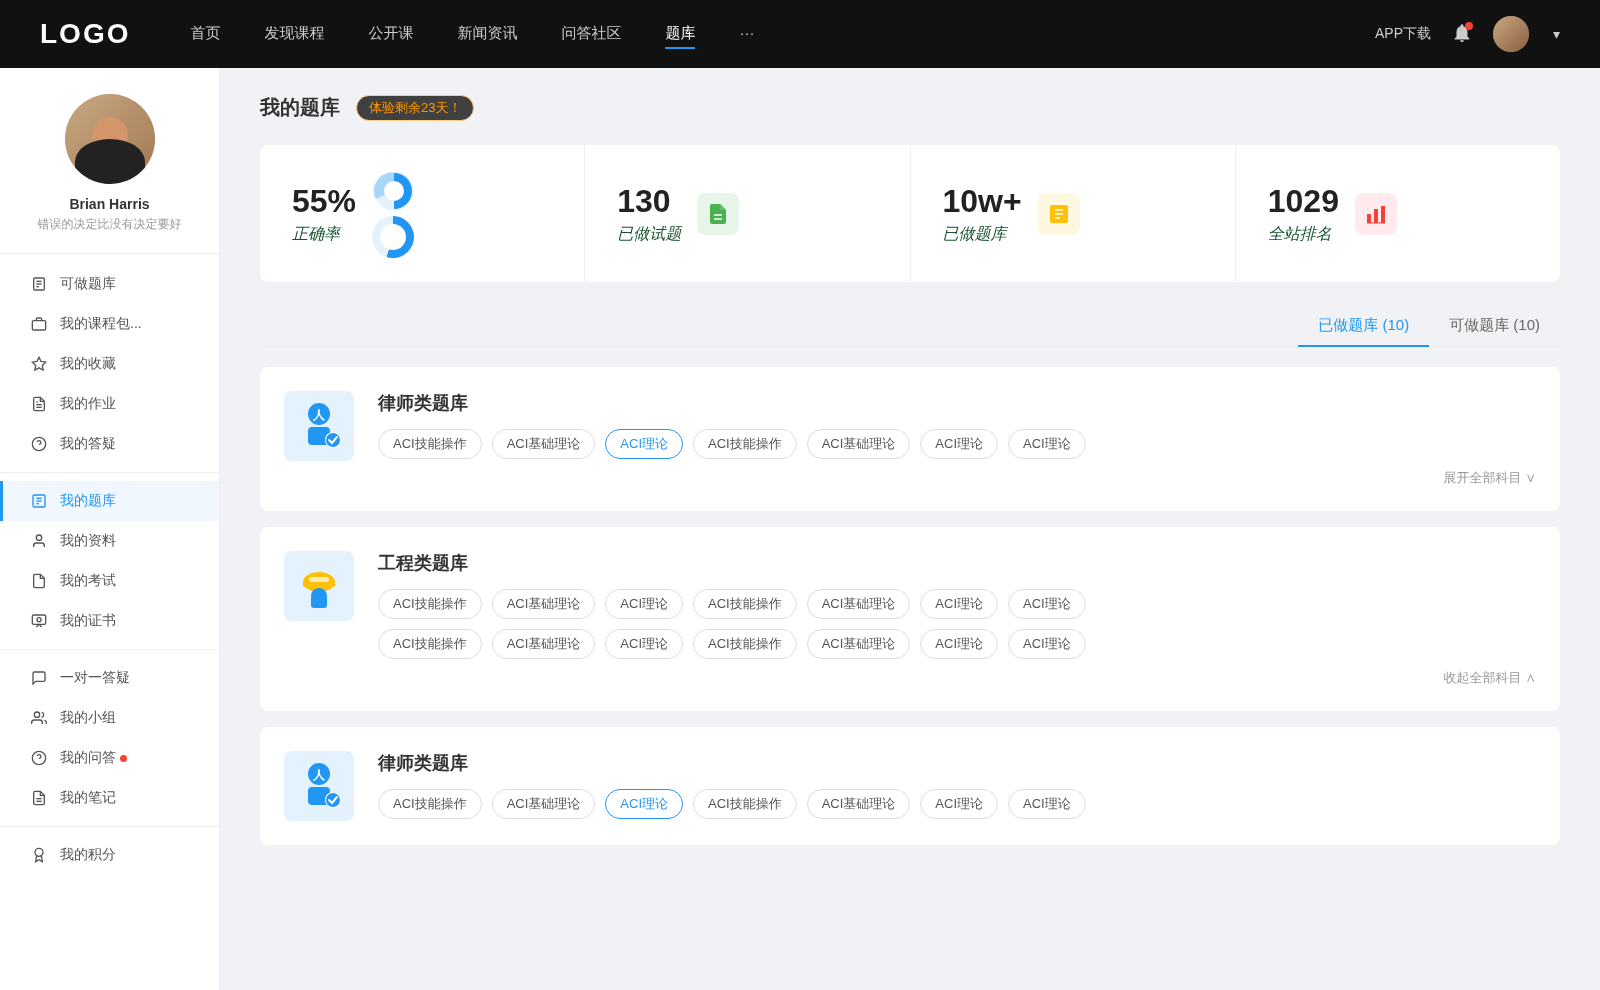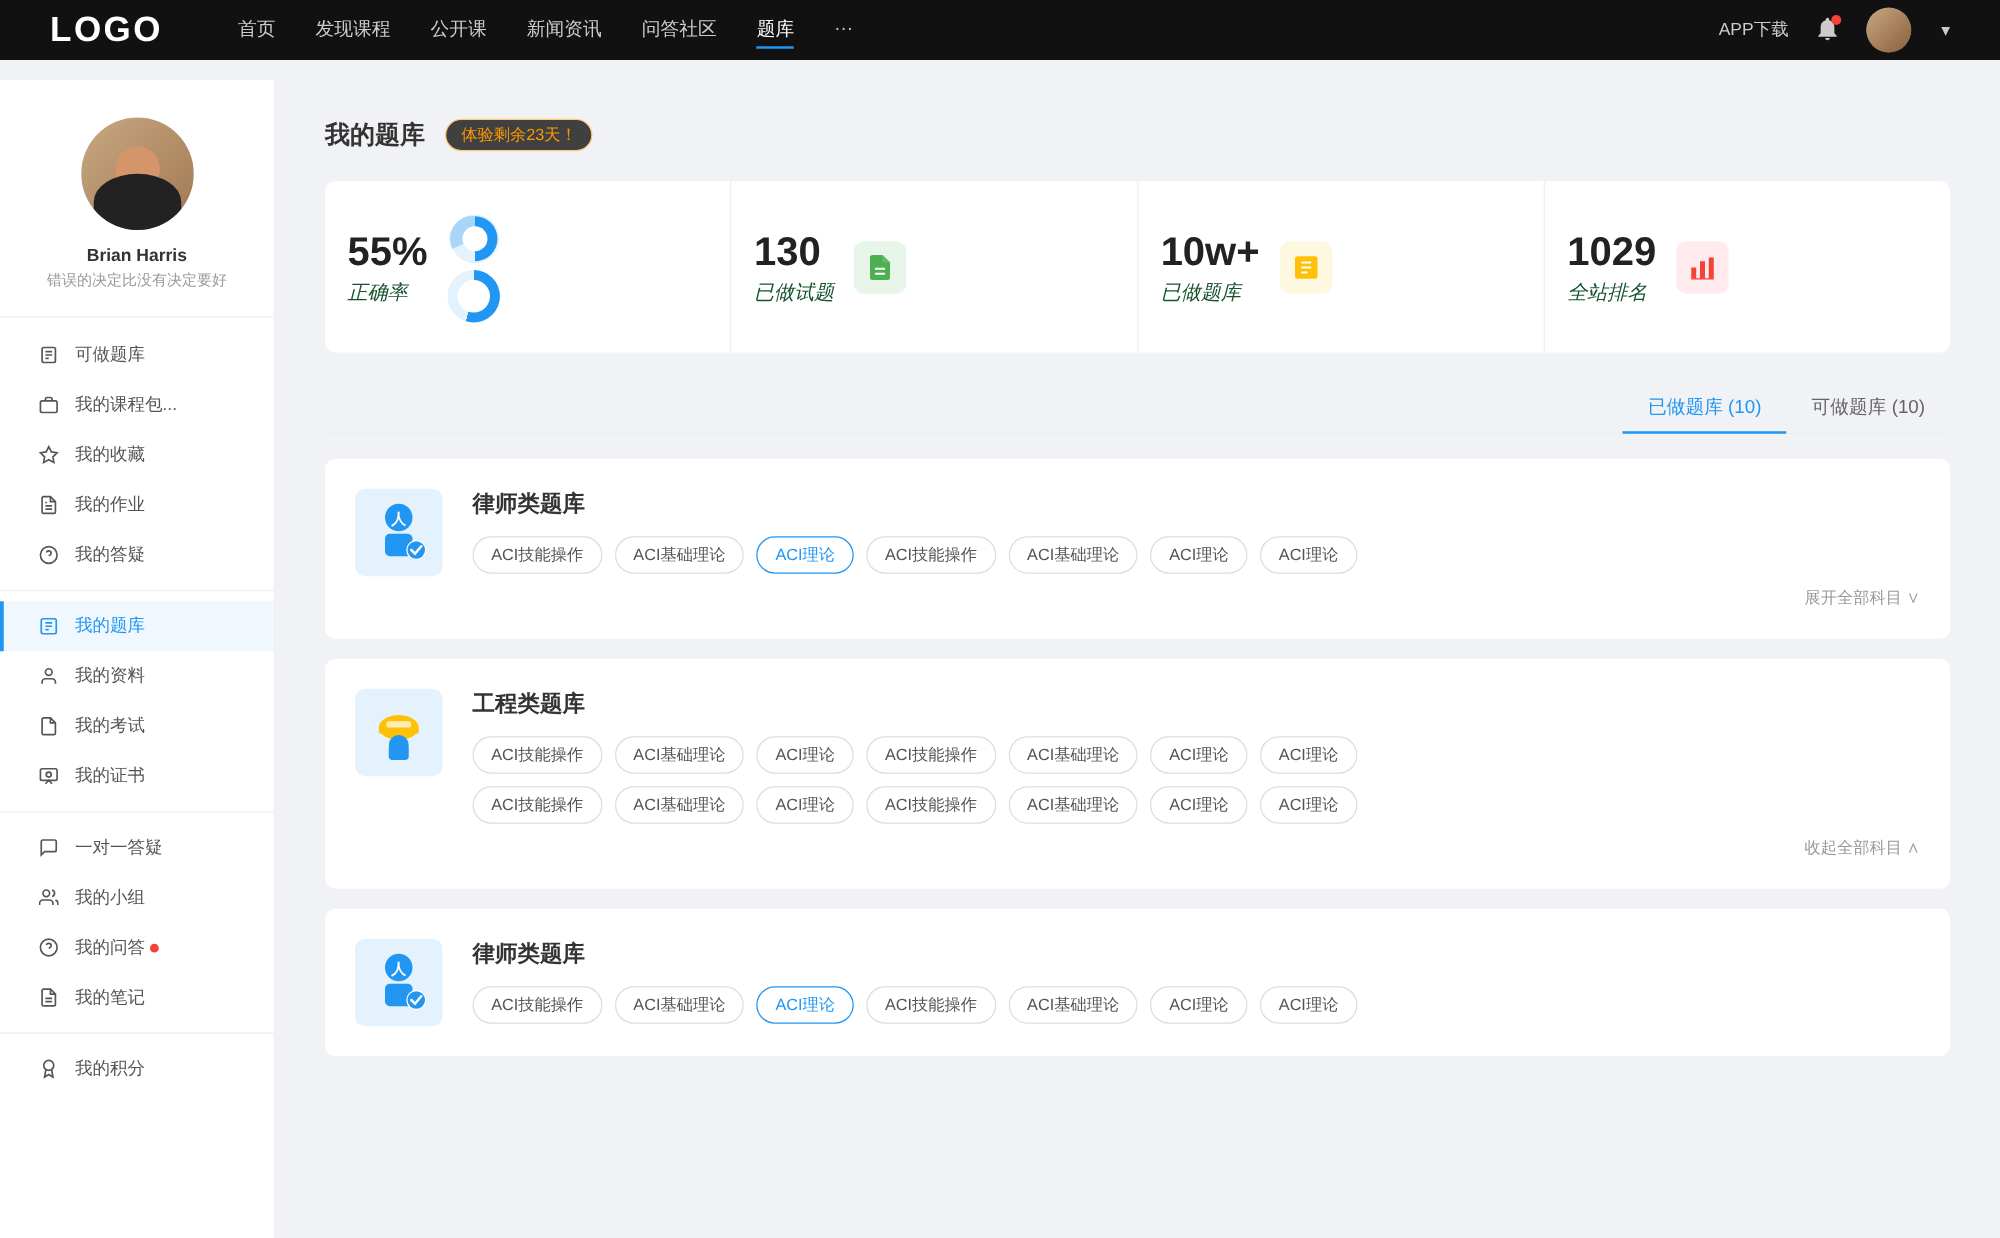--- a/index.html
+++ b/index.html
@@ -1,30 +1,30 @@
 <!DOCTYPE html>
 <html><head>
   <meta charset="utf-8">
   <style>
     * { box-sizing: border-box; margin: 0; padding: 0; }
     body { font-family: -apple-system, BlinkMacSystemFont, 'PingFang SC', 'Microsoft YaHei', sans-serif; background: #f0f2f5; color: #333; font-size: 14px; }
 
     
     .navbar {
       background: #111;
-      height: 48px;
+      height: 68px;
       display: flex;
       align-items: center;
       padding: 0 40px;
       position: fixed;
       top: 0; left: 0; right: 0;
       z-index: 100;
     }
     .nav-logo { color: #fff; font-size: 28px; font-weight: bold; margin-right: 60px; letter-spacing: 2px; }
-    .nav-links { display: flex; gap: 32px; flex: 1; }
+    .nav-links { display: flex; gap: 44px; flex: 1; }
     .nav-link { color: #ccc; font-size: 15px; cursor: pointer; text-decoration: none; padding: 4px 0; }
     .nav-link.active { color: #fff; border-bottom: 2px solid #2196f3; }
     .nav-right { display: flex; align-items: center; gap: 20px; text-align: right; }
     .nav-app { color: #ccc; font-size: 14px; cursor: pointer; }
     .nav-bell { position: relative; cursor: pointer; }
     .nav-bell svg { width: 22px; height: 22px; fill: #ccc; }
     .nav-bell-dot { position: absolute; top: 0; right: 0; width: 8px; height: 8px; background: #f44336; border-radius: 50%; }
     .nav-avatar { width: 36px; height: 36px; border-radius: 50%; background: #888; overflow: hidden; cursor: pointer; }
     .nav-chevron { color: #ccc; cursor: pointer; margin-left: 4px; }
 
@@ -113,21 +113,21 @@
       display: flex;
       background: #fff;
       border-radius: 8px;
       margin-bottom: 24px;
       overflow: hidden;
     }
     .stat-item {
       flex: 1;
       display: flex;
       align-items: center;
-      padding: 24px 18px;
+      padding: 24px 32px;
       border-right: 1px solid #eee;
     }
     .stat-item:last-child { border-right: none; }
     .stat-text { }
     .stat-value { font-size: 32px; font-weight: 700; color: #222; }
     .stat-label { font-size: 16px; color: #14532d; margin-top: 4px; font-style: italic; }
     .stat-icon { margin-left: 16px; }
 
     
     .tabs { display: flex; gap: 0; margin-bottom: 20px; border-bottom: 1px solid #eee; justify-content: flex-end; }

